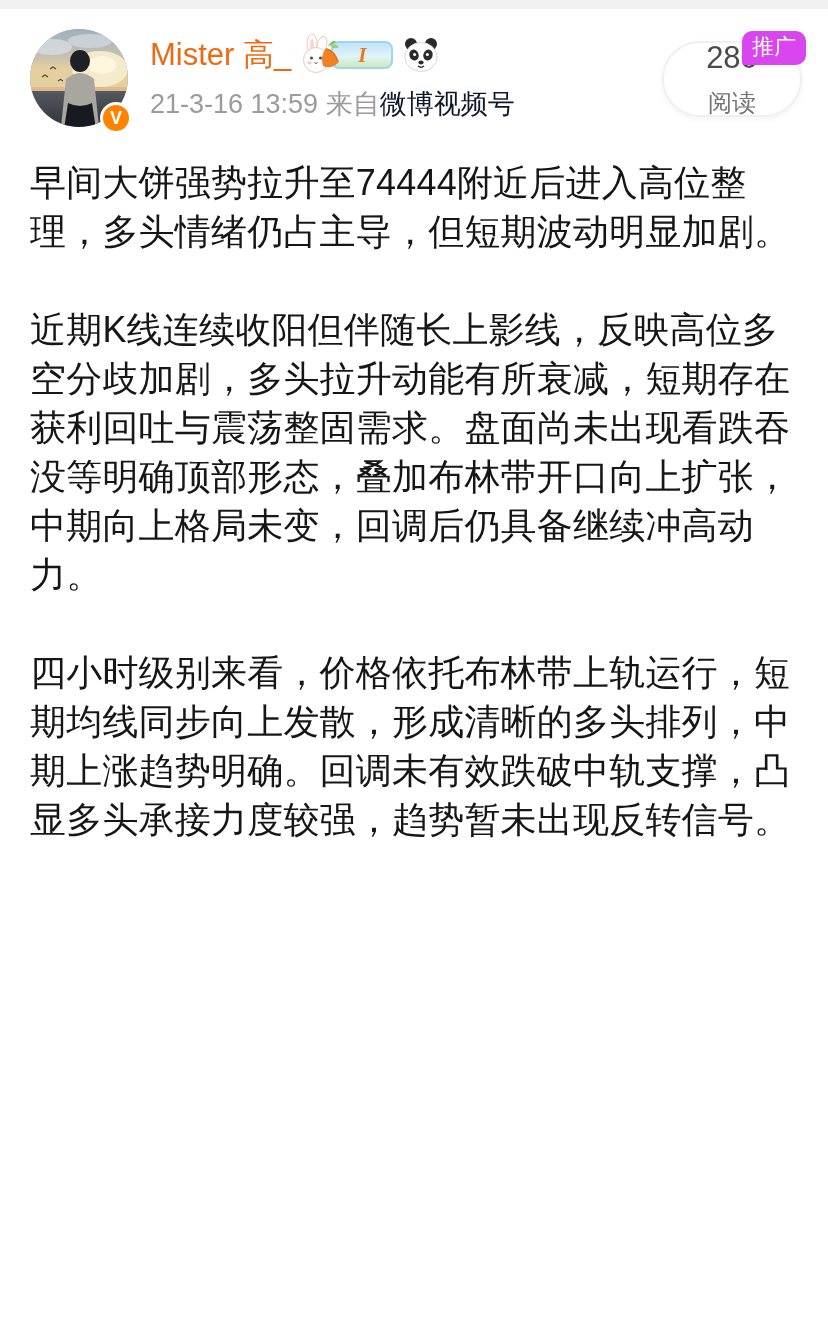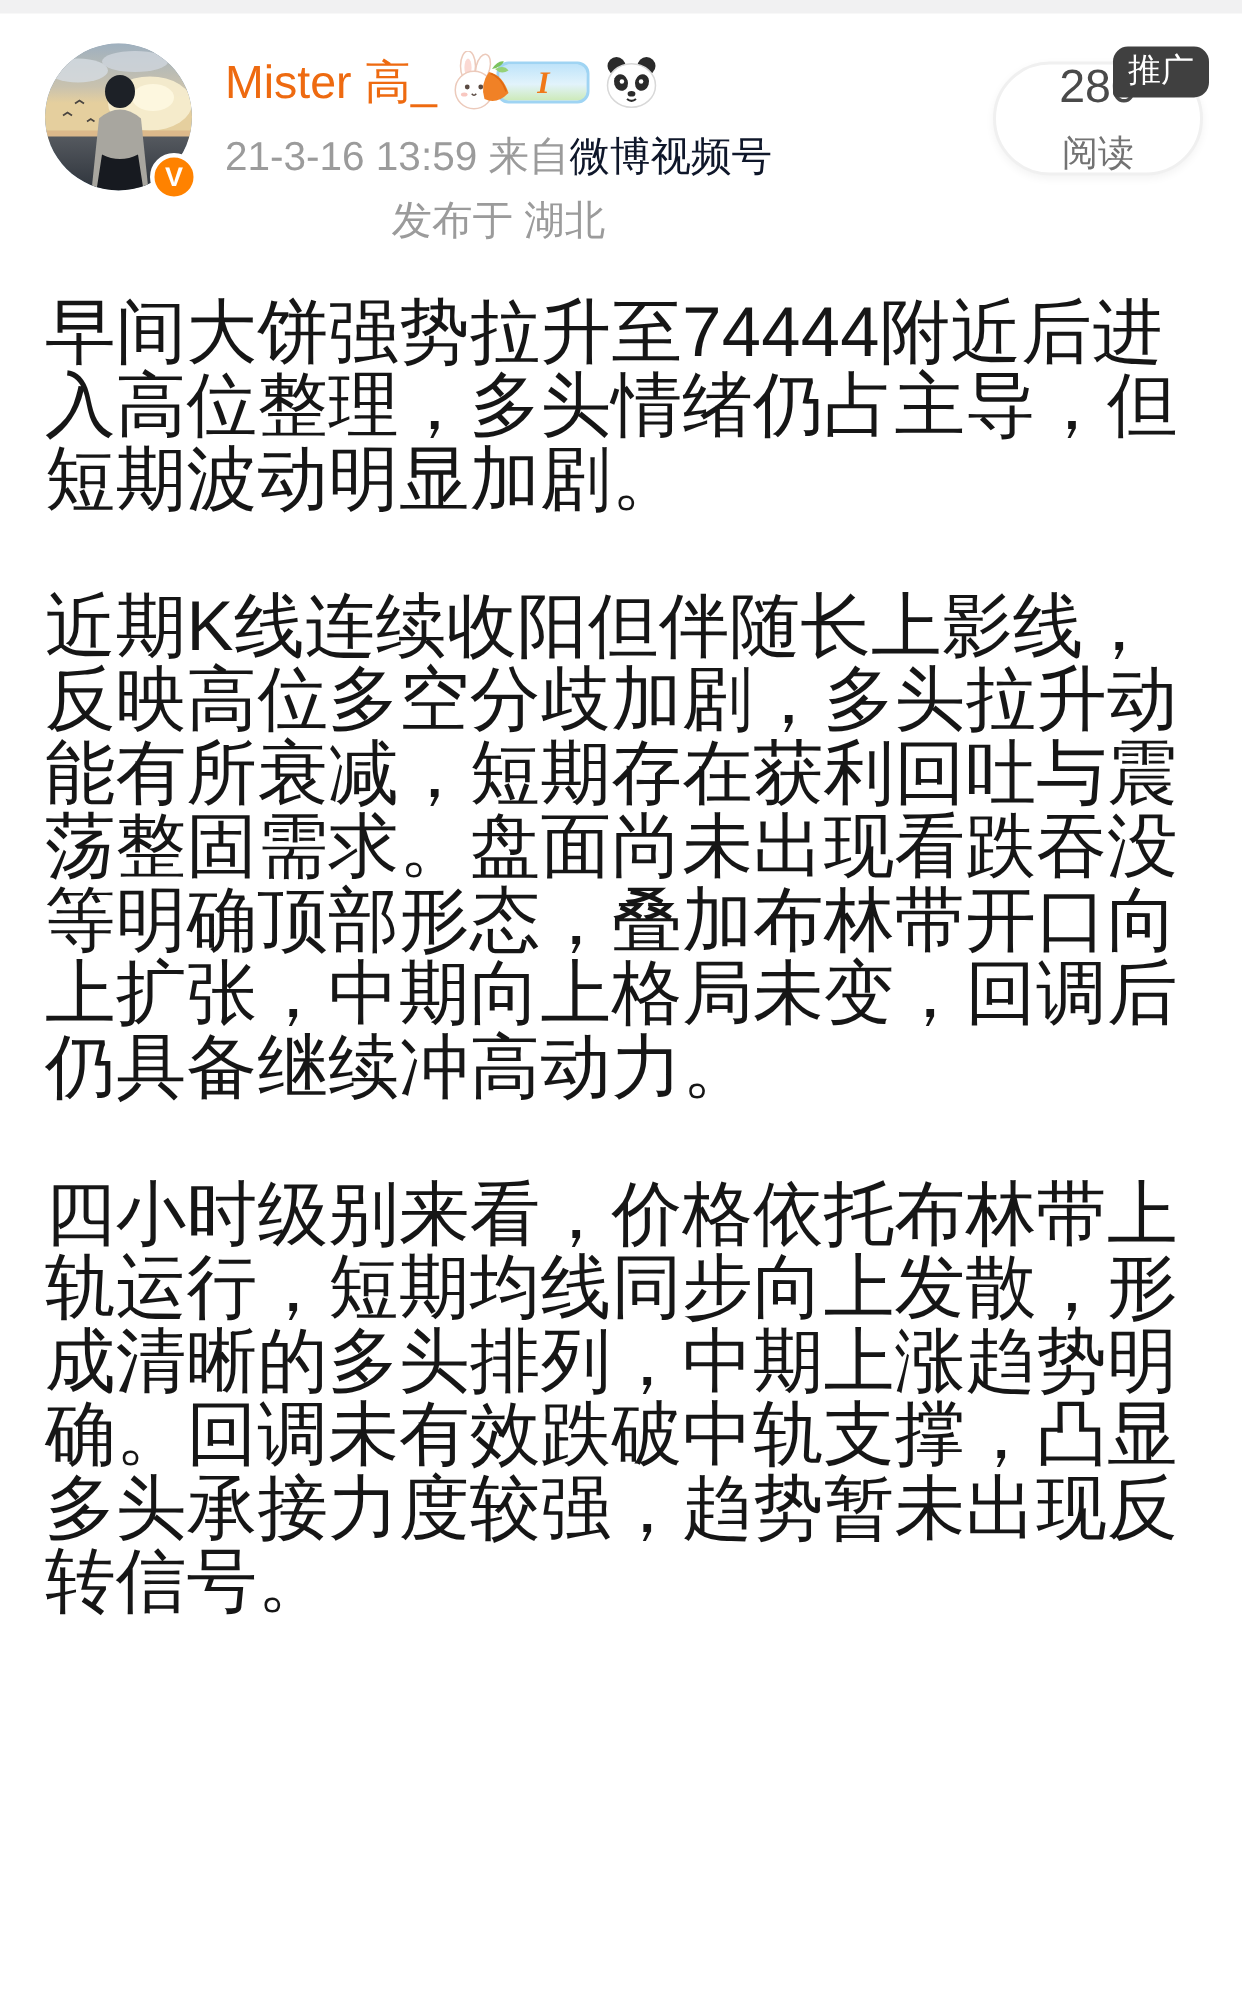--- a/index.html
+++ b/index.html
@@ -58,30 +58,30 @@
     width:140px; height:76px;
     background:#fff;
     border:2px solid #f0f0f0; border-radius:40px;
     box-shadow:0 2px 6px rgba(0,0,0,.05);
     display:flex; flex-direction:column; align-items:center; justify-content:center;
   }
   .reads-count { font-size:31px; color:#4a4a4a; line-height:1.05; }
   .reads-label { font-size:24px; color:#737373; line-height:1.1; margin-top:15px; }
   .promo-tag {
     position:absolute; top:-12px; right:-6px;
-    background:#404040; color:#fff;
+    background:#d946ef; color:#fff;
     font-size:22px; line-height:1;
     padding:5px 10px 7px;
     border-radius:10px 10px 10px 3px;
   }
 
   
   .post {
     padding: 31px 30px 0 30px;
-    font-size: 47px;
+    font-size: 36px;
     line-height: 49px;
     color: #161616;
     letter-spacing: 0.2px;
   }
   .post p { margin:0 0 49px 0; }
   .post .rich { margin:0; white-space:pre-wrap; word-break:break-all; }
   .taglink { color:#56688f; text-decoration:none; cursor:pointer; }
   .video-icon { display:inline-block; vertical-align:-4px; margin:0 4px 0 6px; }
 </style>
 </head>
@@ -162,21 +162,20 @@
             <ellipse cx="20" cy="27.5" rx="2.6" ry="1.9" fill="#2a2a2a"></ellipse>
             <path d="M17,31 q3,2.4 6,0" stroke="#2a2a2a" stroke-width="1.4" fill="none"></path>
           </svg>
         </span>
       </div>
       <div class="time-row">
         <span>21-3-16 13:59</span>
         <span> </span>
         <span>来自</span><span class="src-link">微博视频号</span>
       </div>
-      <div class="loc-row">发布于 湖北</div>
     </div>
 
     <div class="reads-pill">
       <span class="reads-count">280</span>
       <span class="reads-label">阅读</span>
       <span class="promo-tag">推广</span>
     </div>
   </div>
 
   <div class="post">

